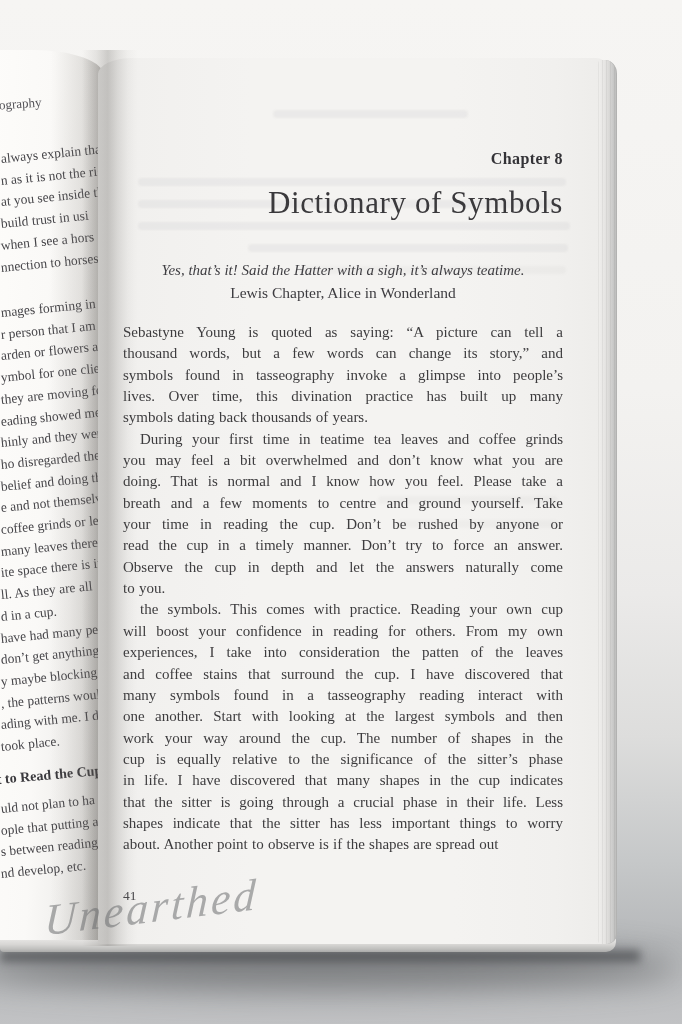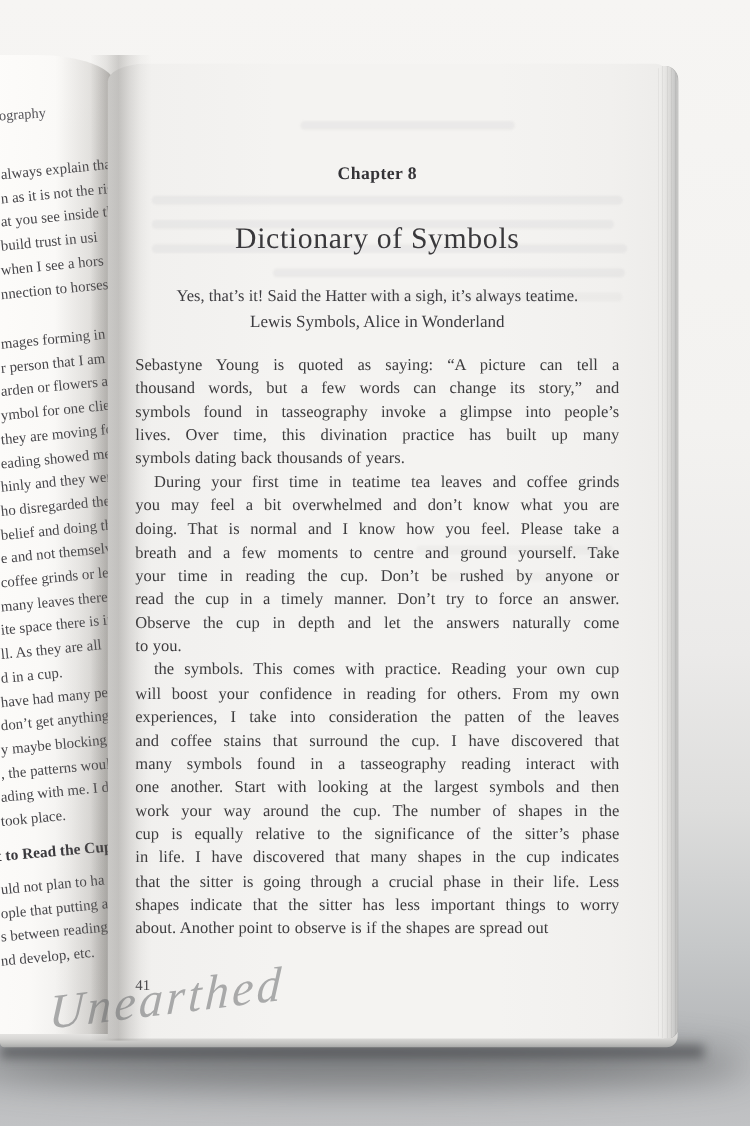--- a/index.html
+++ b/index.html
@@ -73,30 +73,30 @@
     overflow: hidden;
   }
   .ghost {
     position: absolute; height: 8px; border-radius: 4px;
     background: rgba(108,108,124,0.07); filter: blur(1.2px);
   }
   .ghost.faint { background: rgba(108,108,124,0.045); }
 
   .chapter-label {
     position: absolute; left: 25px; width: 440px; top: 92px;
-    text-align: center; font-weight: 700; font-size: 16px;
+    text-align: right; font-weight: 700; font-size: 16px;
     letter-spacing: 0.4px; color: #343337;
   }
   .chapter-title {
-    position: absolute; left: 25px; width: 440px; top: 143px;
-    text-align: center; font-size: 27px; letter-spacing: 0.6px; color: #3a393c;
+    position: absolute; left: 25px; width: 440px; top: 127px;
+    text-align: right; font-size: 31px; letter-spacing: 0.6px; color: #3a393c;
   }
   .epigraph {
     position: absolute; left: 10px; width: 470px; top: 204px;
-    text-align: center; font-size: 15px; color: #3f3e42;
+    text-align: center; font-style: italic; font-size: 15px; color: #3f3e42;
   }
   .attribution {
     position: absolute; left: 25px; width: 440px; top: 226px;
     text-align: center; font-size: 15.5px; color: #3d3c40;
   }
 
   .body-text {
     position: absolute; left: 25px; top: 266px; width: 440px;
     font-size: 15px; color: #3d3c3e;
   }
@@ -201,21 +201,21 @@
     <div class="ghost" style="left:40px;  top:142px; width:420px;"></div>
     <div class="ghost" style="left:40px;  top:164px; width:432px;"></div>
     <div class="ghost" style="left:150px; top:186px; width:320px;"></div>
     <div class="ghost faint" style="left:200px; top:208px; width:268px;"></div>
     <div class="ghost faint" style="left:280px; top:438px; width:180px;"></div>
     <div class="ghost faint" style="left:300px; top:462px; width:160px;"></div>
 
     <div class="chapter-label">Chapter 8</div>
     <div class="chapter-title">Dictionary of Symbols</div>
     <div class="epigraph">Yes, that’s it! Said the Hatter with a sigh, it’s always teatime.</div>
-    <div class="attribution">Lewis Symbols, Alice in Wonderland</div>
+    <div class="attribution">Lewis Chapter, Alice in Wonderland</div>
 
     <div class="body-text">
       <div class="para">
           <div class="line">Sebastyne Young is quoted as saying: “A picture can tell a</div>
           <div class="line">thousand words, but a few words can change its story,” and</div>
           <div class="line">symbols found in tasseography invoke a glimpse into people’s</div>
           <div class="line">lives. Over time, this divination practice has built up many</div>
           <div class="line">symbols dating back thousands of years.</div>
         </div>
       <div class="para indent">

